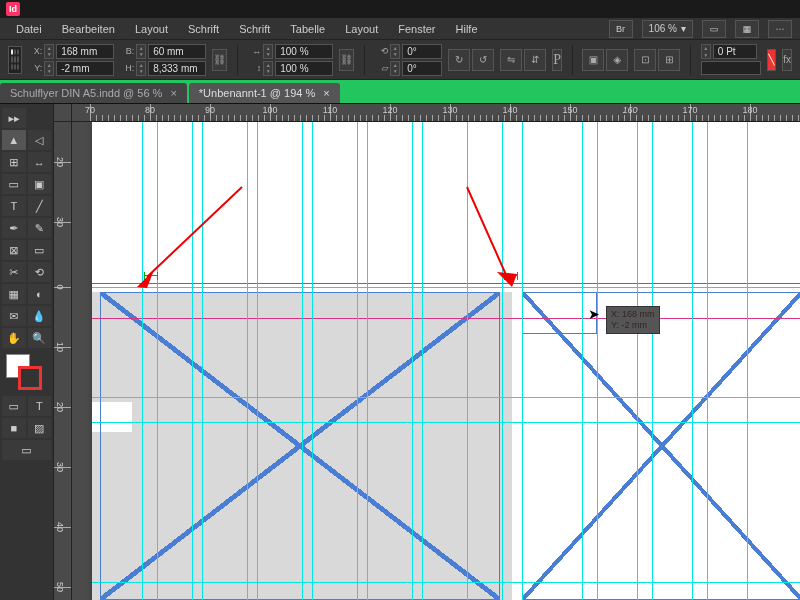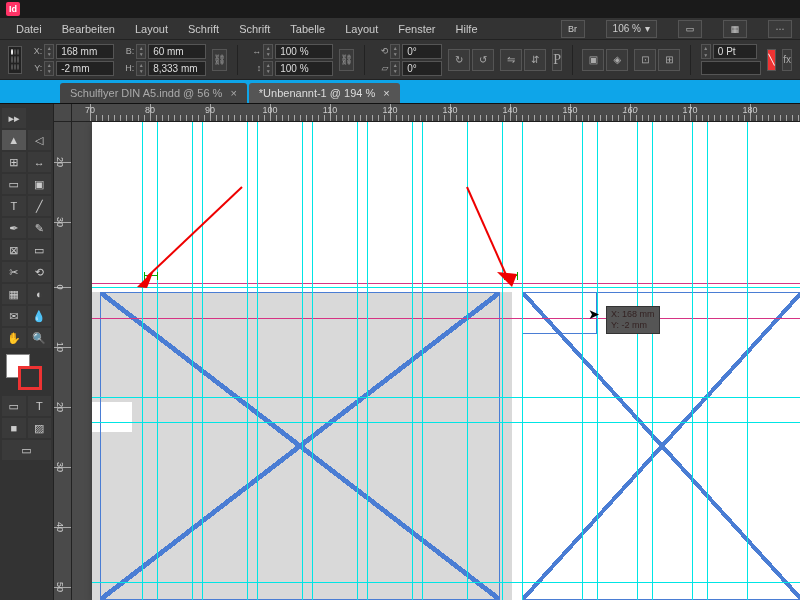--- a/index.html
+++ b/index.html
@@ -1,37 +1,37 @@
 <!DOCTYPE html>
 <html><head>
 <meta charset="utf-8">
 <style>
 *{margin:0;padding:0;box-sizing:border-box;font-family:Arial,sans-serif;user-select:none}
 body{background:#333;width:800px;height:600px;overflow:hidden;position:relative}
 .titlebar{height:18px;background:#1a1a1a;display:flex;align-items:center;padding:0 6px}
 .app-icon{width:14px;height:14px;background:#ff3366;display:flex;align-items:center;justify-content:center;color:#fff;font-size:9px;font-weight:bold;border-radius:2px}
 .menubar{height:22px;background:#333;display:flex;align-items:center;padding:0 8px;gap:4px;border-bottom:1px solid #222}
 .menu-item{color:#ccc;font-size:11px;padding:2px 8px;cursor:pointer}
-.menu-right{margin-left:auto;display:flex;align-items:center;gap:21px}
+.menu-right{margin-left:auto;display:flex;align-items:center;gap:9px}
 .menu-btn{width:24px;height:18px;border:1px solid #555;background:#3a3a3a;display:flex;align-items:center;justify-content:center;color:#ccc;font-size:9px}
 .zoom-sel{background:#3a3a3a;border:1px solid #555;color:#ccc;font-size:10px;padding:1px 6px;height:18px;display:flex;align-items:center;gap:4px}
 .control-bar{height:40px;background:#333;display:flex;align-items:center;padding:0 8px;gap:6px;border-bottom:1px solid #222}
 .ctrl-group{display:flex;align-items:center;gap:2px}
 .ref-grid{width:28px;height:28px;display:grid;grid-template:repeat(3,1fr)/repeat(3,1fr);gap:1px;background:#222;padding:2px;border:1px solid #555}
 .ref-dot{background:#555;border-radius:50%}
 .ref-dot.active{background:#fff}
 .field-pair{display:flex;flex-direction:column;gap:2px}
 .field-row{display:flex;align-items:center;gap:2px}
 .field-label{color:#aaa;font-size:9px;width:14px;text-align:right}
 .field-input{background:#222;border:1px solid #555;color:#ddd;font-size:10px;padding:1px 4px;width:58px;height:15px}
 .spin{width:10px;height:15px;background:#3a3a3a;border:1px solid #555;display:flex;flex-direction:column}
 .spin-btn{flex:1;display:flex;align-items:center;justify-content:center;color:#888;font-size:5px}
 .icon-btn{width:22px;height:22px;background:#3a3a3a;border:1px solid #555;display:flex;align-items:center;justify-content:center;color:#aaa;font-size:10px}
 .divider{width:1px;height:30px;background:#222;margin:0 4px}
-.tabbar{height:24px;background:#0ea5e9;display:flex;align-items:flex-end;padding-left:60px;border-bottom:1px solid #111}
+.tabbar{height:24px;background:#22c55e;display:flex;align-items:flex-end;border-bottom:1px solid #111}
 .tab{background:#444;color:#aaa;font-size:11px;padding:4px 10px;border-radius:3px 3px 0 0;margin-right:2px;display:flex;align-items:center;gap:8px;height:20px}
 .tab.active{background:#555;color:#ddd}
 .tab-close{cursor:pointer;font-size:11px}
 .workspace{display:flex;height:496px}
 .toolbar{width:54px;background:#333;border-right:1px solid #222;display:flex;flex-direction:column;padding:4px 2px;gap:2px}
 .tool-row{display:flex;gap:2px}
 .tool{width:24px;height:20px;background:#3a3a3a;display:flex;align-items:center;justify-content:center;color:#ccc;font-size:11px;cursor:pointer}
 .tool.active{background:#555}
 .tool.wide{width:50px}
 .fill-stroke{width:36px;height:36px;position:relative;margin:4px}

